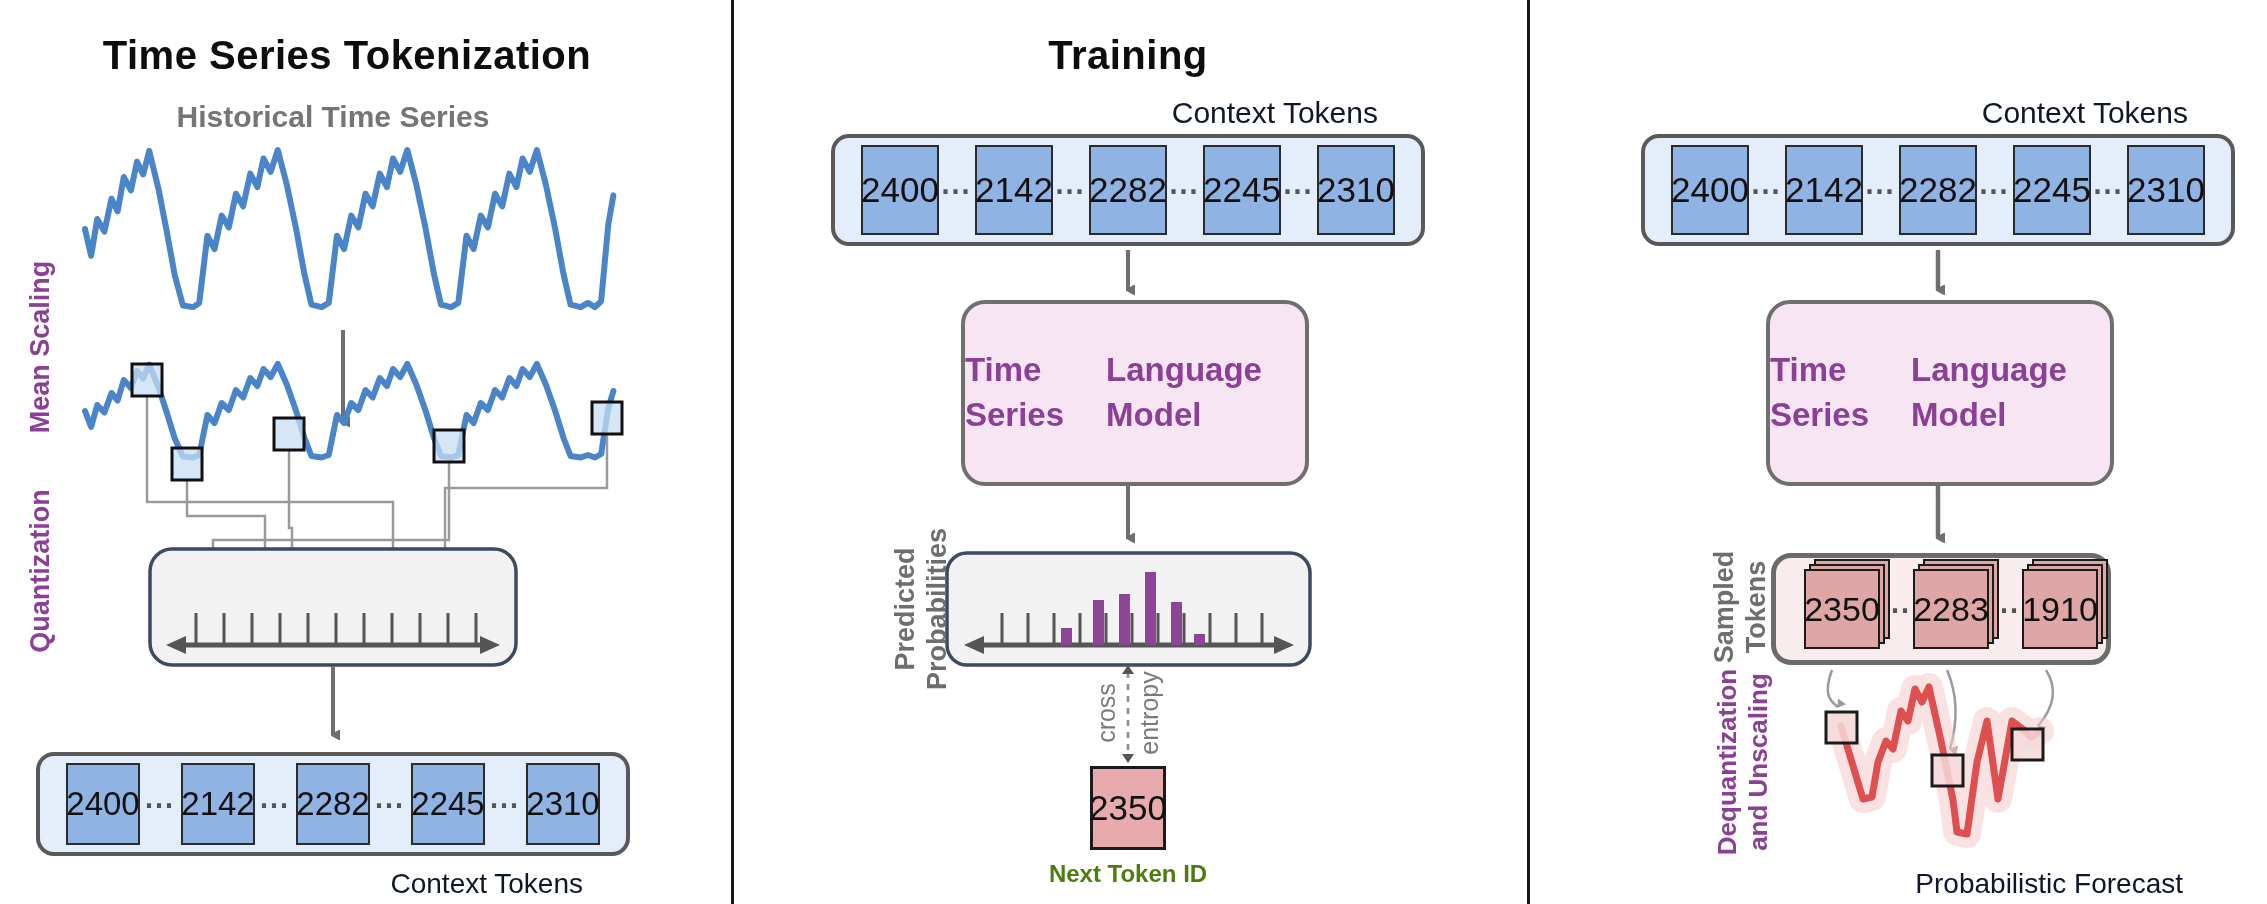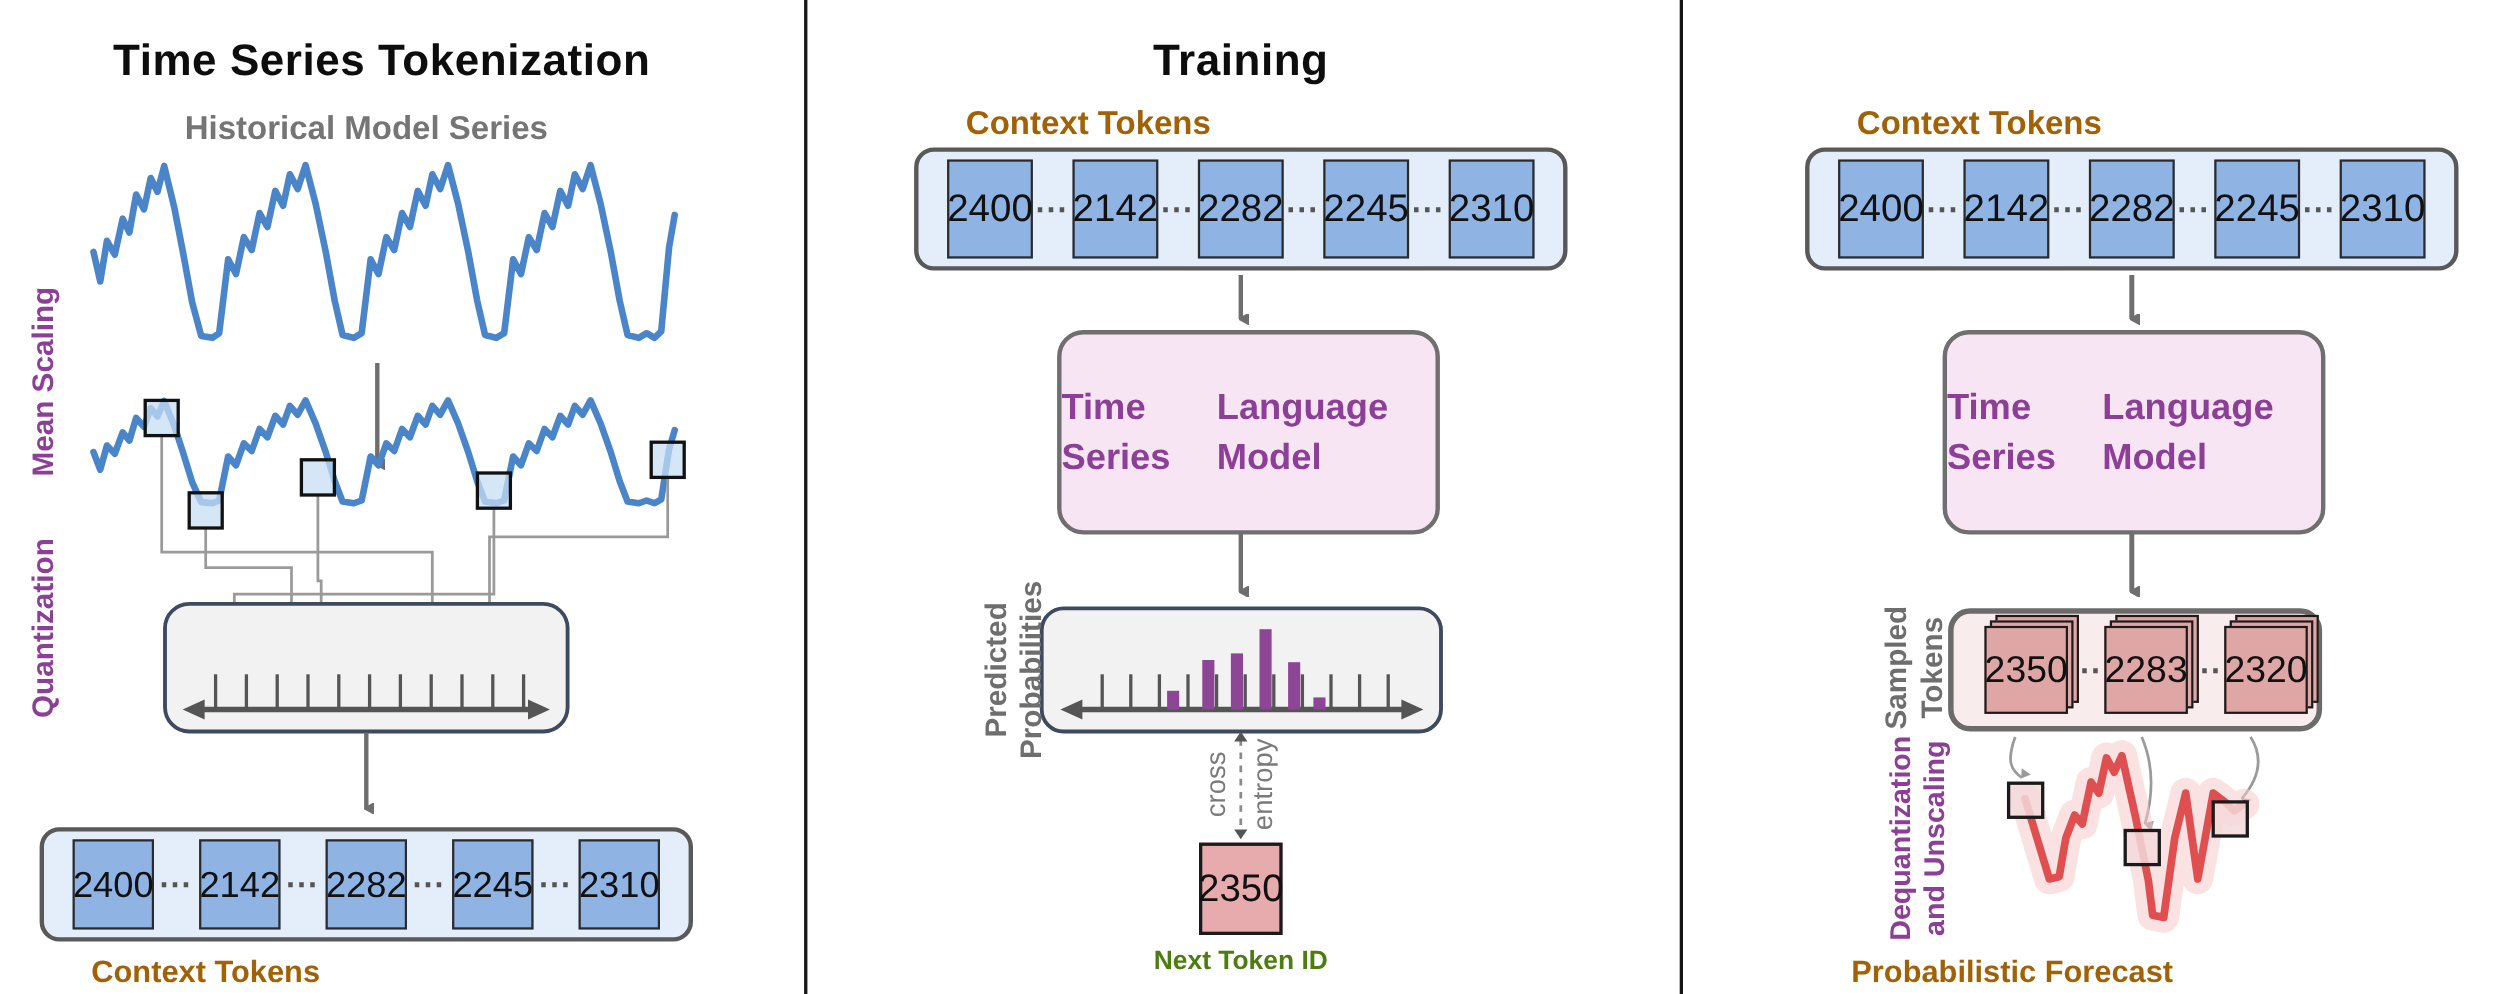--- a/index.html
+++ b/index.html
@@ -3,21 +3,21 @@
 <meta charset="utf-8">
 <style>
   html,body{margin:0;padding:0;background:#ffffff;}
   .canvas{
     position:relative;width:2267px;height:904px;background:#ffffff;overflow:hidden;
     font-family:"Liberation Sans", sans-serif;
   }
   .abs{position:absolute;}
   .ptitle{font-size:40px;font-weight:bold;color:#0d0d0d;text-align:center;letter-spacing:0.5px;margin-top:25px;}
   .glabel{font-size:30px;font-weight:bold;color:#757575;text-align:center;}
-  .glabel-sm{font-size:28px;font-weight:bold;color:#a16207;text-align:left;}
+  .glabel-sm{font-size:28px;font-weight:normal;color:#0f172a;text-align:right;}
   .caption{font-size:24px;font-weight:bold;color:#4d7c0f;text-align:center;}
   .divider{position:absolute;top:0;width:3px;height:904px;background:#161616;}
   .rot{transform:translate(-50%,-50%) rotate(-90deg);white-space:nowrap;text-align:center;}
   .rot .l{display:block;line-height:1.18;}
   .purple-label{font-size:27px;font-weight:bold;color:#8c3f96;}
   .gray-rot-label{font-size:27px;font-weight:bold;color:#6e6e6e;}
   .loss-label{font-size:25px;font-weight:normal;color:#7a7a7a;}
   .tcontainer{
     position:absolute;background:#e4edfa;border:4px solid #595959;border-radius:18px;
     display:flex;align-items:center;justify-content:space-between;padding:0 26px;box-sizing:border-box;
@@ -53,21 +53,21 @@
     display:flex;align-items:center;justify-content:center;font-size:34px;color:#111;
   }
   svg{position:absolute;overflow:visible;}
 </style>
 </head>
 <body>
 
 <div class="canvas">
 
   <div class="abs ptitle" style="left:47px;top:8px;width:600px;">Time Series Tokenization</div>
-  <div class="abs glabel" style="left:83px;top:100px;width:500px;">Historical Model Series</div>
+  <div class="abs glabel" style="left:83px;top:100px;width:500px;">Historical Time Series</div>
 
   <div class="abs rot" style="left:40px;top:347px;">
     <span class="purple-label">Mean Scaling</span>
   </div>
   <div class="abs rot" style="left:40px;top:571px;">
     <span class="purple-label">Quantization</span>
   </div>
 
   <svg style="left:0;top:130px;" width="732" height="622" viewBox="0 0 732 622">
     <defs>
@@ -324,21 +324,21 @@
       <div class="layer l2"></div>
       <div class="front">
           <span>2283</span>
         </div>
     </div>
     <span class="dots">⋯</span>
     <div class="stack">
       <div class="layer l1"></div>
       <div class="layer l2"></div>
       <div class="front">
-          <span>2320</span>
+          <span>1910</span>
         </div>
     </div>
   </div>
 
   <div class="abs rot" style="left:1741px;top:607px;">
     <span class="l gray-rot-label">Sampled</span>
     <span class="l gray-rot-label">Tokens</span>
   </div>
 
   <div class="abs rot" style="left:1743px;top:762px;">

